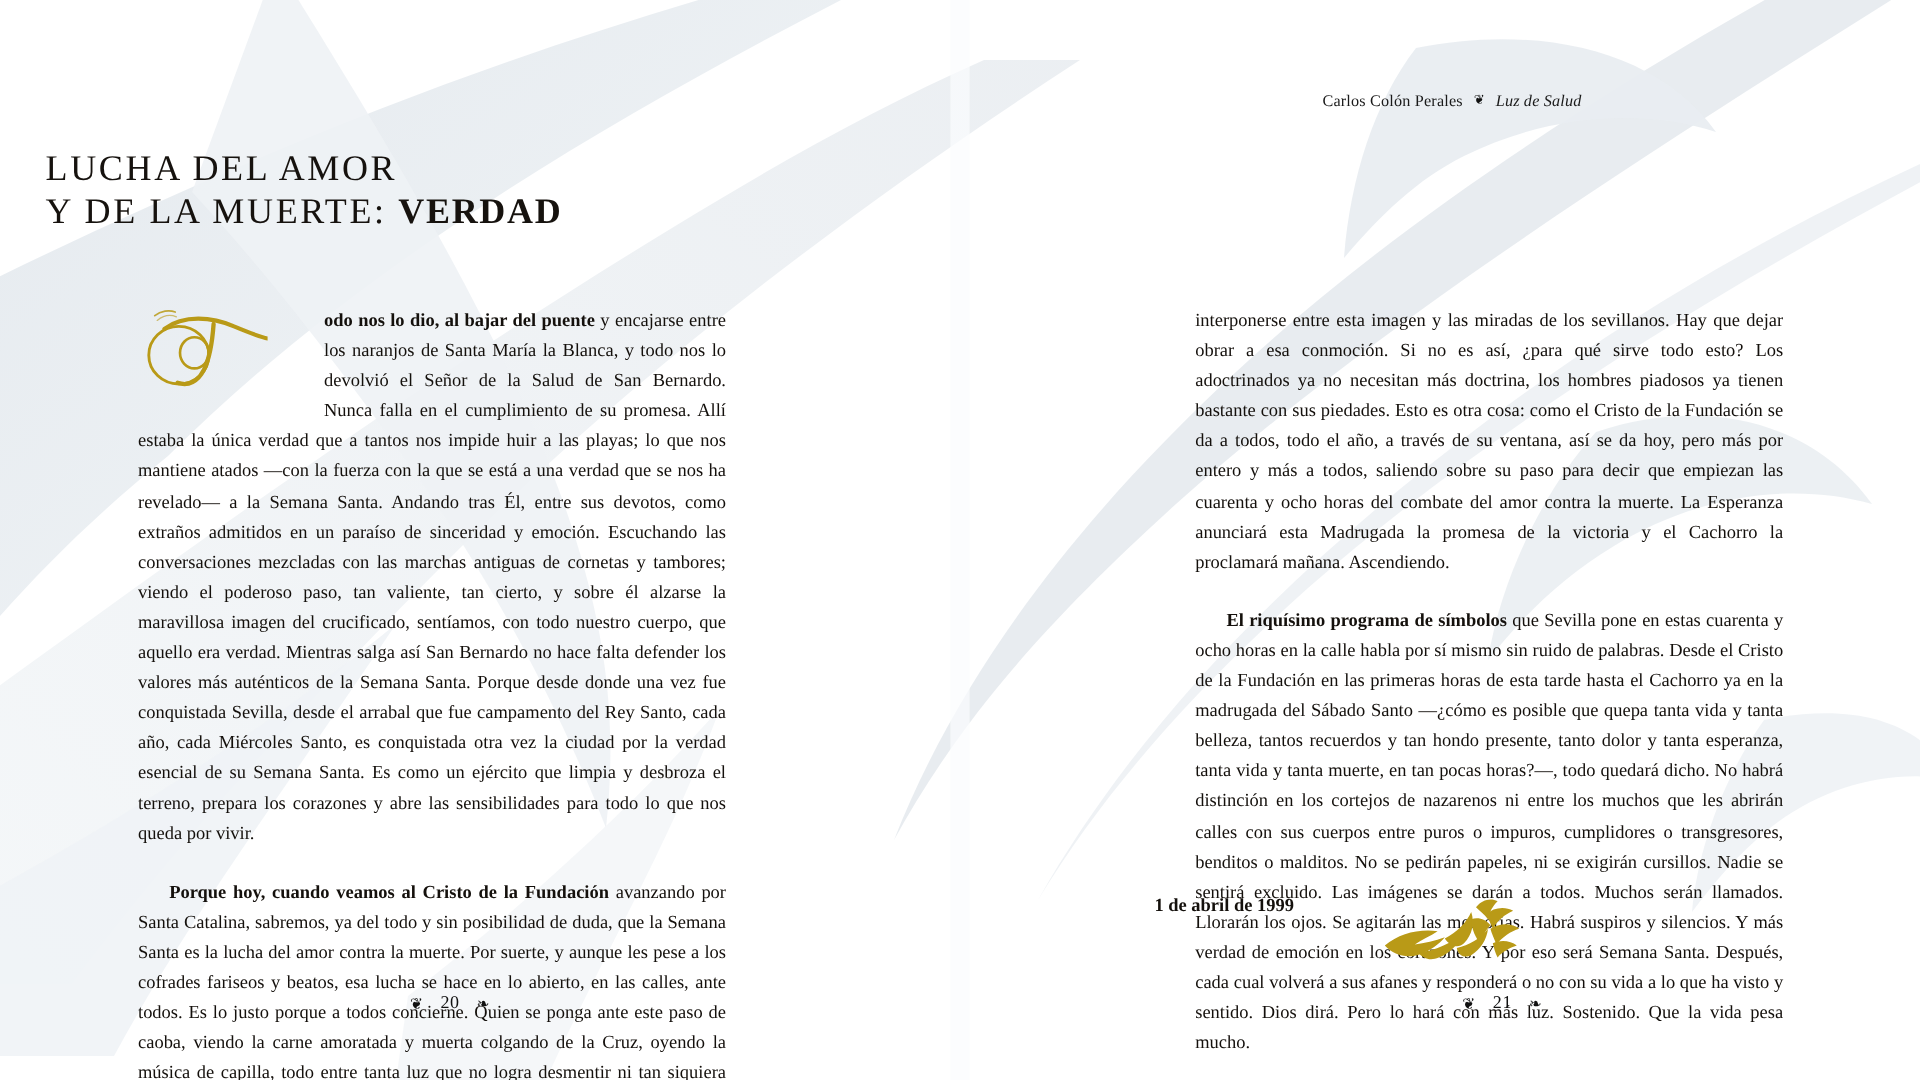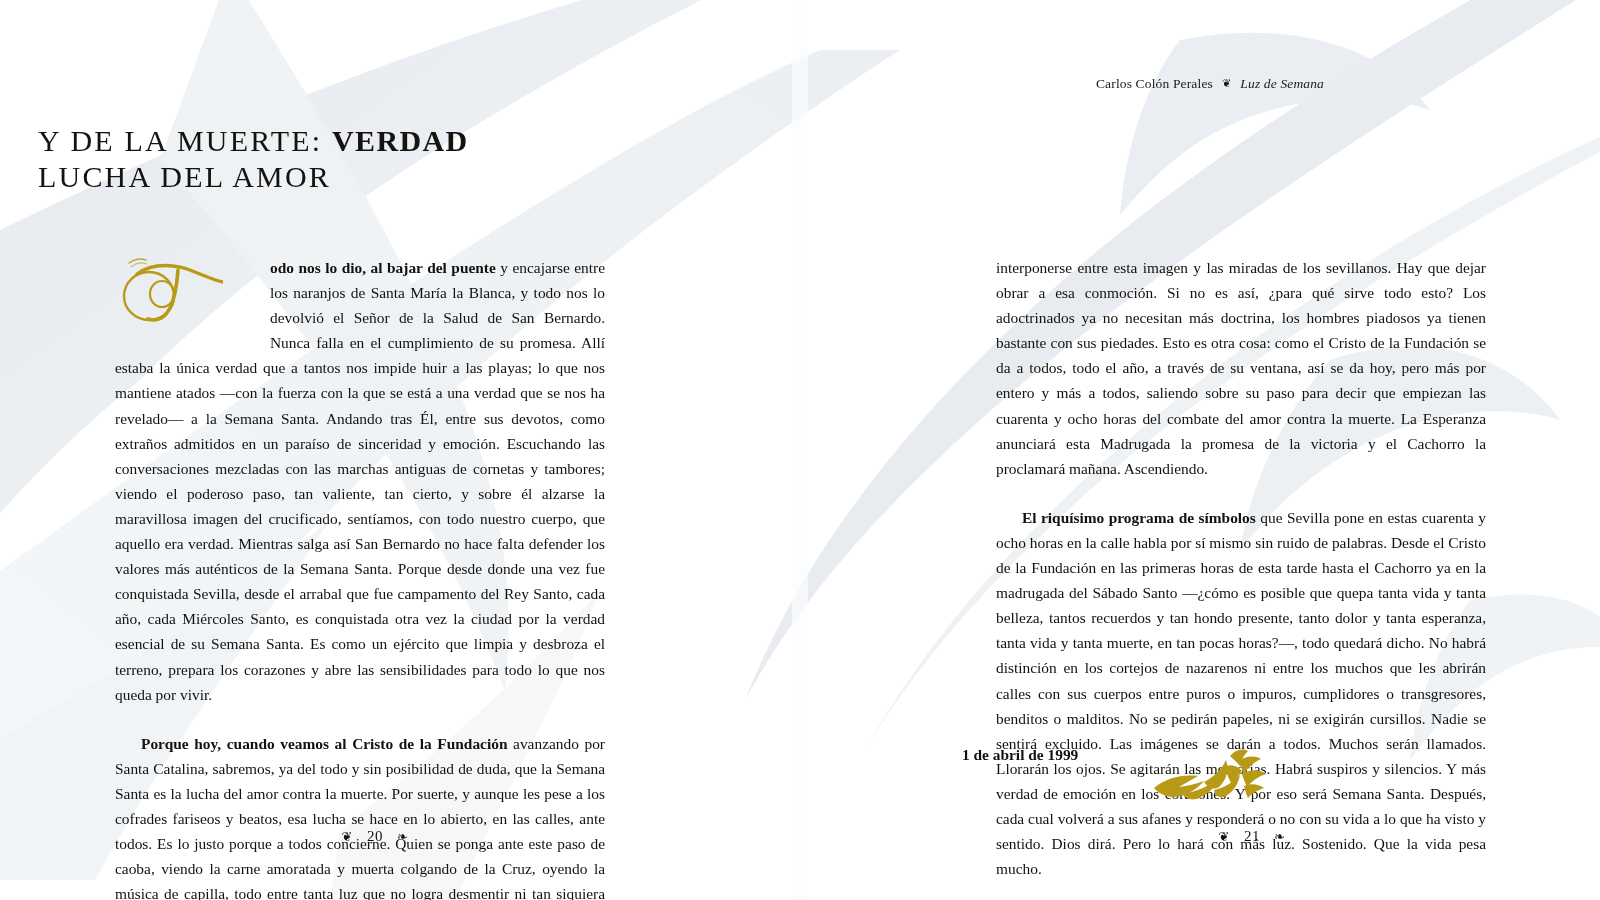--- a/index.html
+++ b/index.html
@@ -215,27 +215,27 @@
 
     <path d="M -40 760 C 90 690, 220 610, 330 520 C 250 640, 160 760, 95 880
              L -40 880 Z" fill="#f0f3f6" opacity="0.9"></path>
     <path d="M 340 830 C 430 760, 520 680, 600 590 C 560 700, 500 800, 455 900
              L 330 900 Z" fill="#f2f5f7" opacity="0.8"></path>
 
     <rect x="792" y="0" width="16" height="900" fill="#fbfcfd" opacity="0.7"></rect>
   </svg>
 
   <div id="running-head">
-    <span class="rh-author">Carlos Colón Perales</span><span class="rh-orn">❦</span><span class="rh-title">Luz de Semana</span>
+    <span class="rh-author">Carlos Colón Perales</span><span class="rh-orn">❦</span><span class="rh-title">Luz de Salud</span>
   </div>
 
   <h1 id="chapter-title">
+    <span class="t-line">LUCHA DEL AMOR</span>
     <span class="t-line"><span>Y DE LA MUERTE: </span><span class="t-strong">VERDAD</span>
     </span>
-    <span class="t-line">LUCHA DEL AMOR</span>
   </h1>
 
   <div class="column" id="col-left">
 
     <div id="dropcap-wrap">
       <svg width="108" height="78" viewBox="0 0 108 78" aria-hidden="true">
         <g fill="none" stroke="#b99a17" stroke-linecap="round">
 
           <ellipse cx="34" cy="46" rx="25" ry="24" stroke-width="2.4"></ellipse>
 

